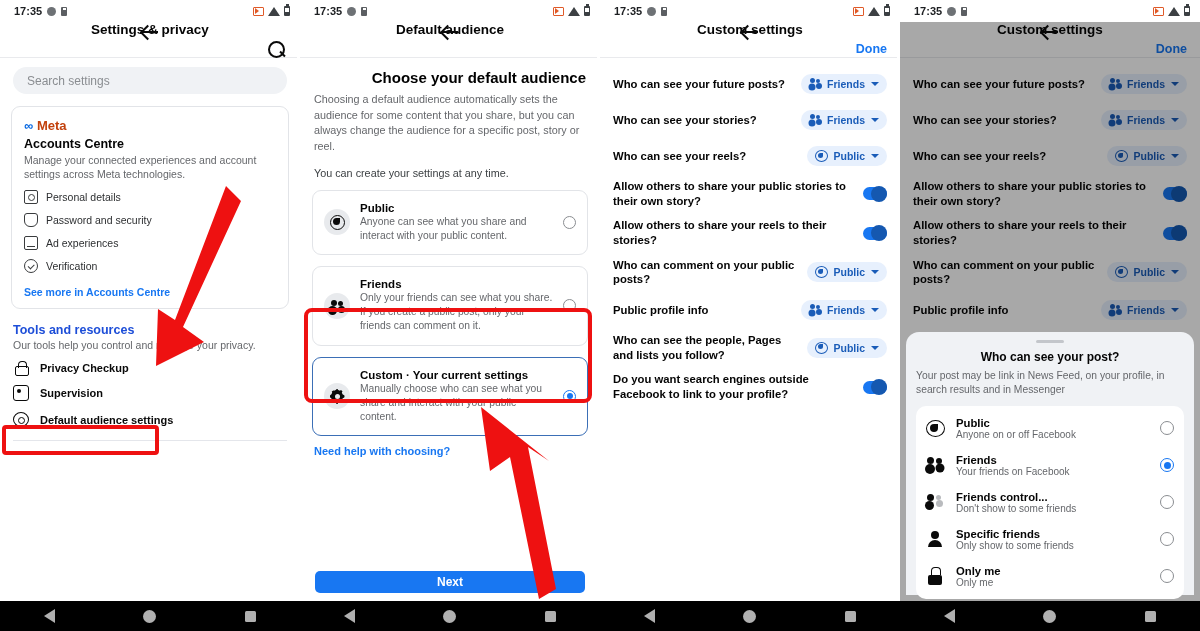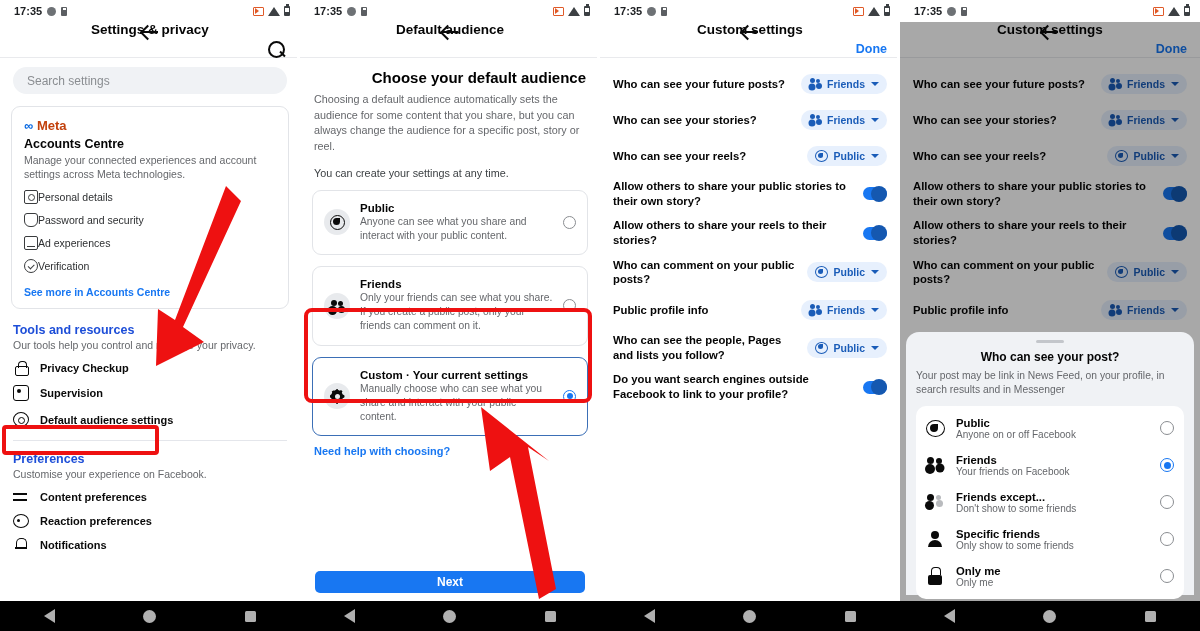--- a/index.html
+++ b/index.html
@@ -73,21 +73,21 @@
   }
   .card {
     margin: 12px 11px 0; border:1px solid #e2e4e8; border-radius:9px;
     padding: 11px 12px 10px; background:#fff;
   }
   .meta-row { display:flex; align-items:center; gap:5px; }
   .meta-logo { font-size:12.5px; color:#0064e0; letter-spacing:-1px; font-weight:700;}
   .meta-word { font-size:13px; color:#c2410c; font-weight:600; }
   .card-h { font-size:12.5px; font-weight:700; color:#050505; margin-top:4px;}
   .card-sub { font-size:10.5px; color:#65676b; line-height:1.35; margin-top:2px;}
-  .mini-row { display:flex; align-items:center; gap:0; margin-top:9px;}
+  .mini-row { display:flex; align-items:center; gap:8px; margin-top:9px;}
   .mini-label { font-size:10.5px; color:#2d2f31;}
   .mi { width:14px; height:14px; flex:0 0 14px; position:relative;}
   .mi-card { border:1.3px solid #3a3c3e; border-radius:2px;}
   .mi-card::after{content:"";position:absolute;left:3px;top:2.5px;width:5px;height:5px;border-radius:50%;border:1.2px solid #3a3c3e;}
   .mi-shield{ border:1.3px solid #3a3c3e; border-radius:3px 3px 6px 6px;}
   .mi-ad { border:1.3px solid #3a3c3e; border-radius:2px;}
   .mi-ad::after{content:"";position:absolute;left:2px;bottom:2px;right:2px;height:1.3px;background:#3a3c3e;}
   .mi-verif { border:1.3px solid #3a3c3e; border-radius:50%;}
   .mi-verif::after{content:"";position:absolute;left:3px;top:4px;width:5px;height:2.5px;
      border-left:1.3px solid #3a3c3e;border-bottom:1.3px solid #3a3c3e;transform:rotate(-45deg);}
@@ -295,36 +295,20 @@
         <span class="srow-label">Supervision</span>
       </div>
       <div class="srow" style="padding-top:11px;">
         <span class="rowicon ri-gear"></span>
         <span class="srow-label">Default audience settings</span>
       </div>
     </div>
 
     <div class="divider"></div>
 
-    <div class="sec" style="padding-top:11px;">
-      <div class="sec-h">Preferences</div>
-      <div class="sec-sub">Customise your experience on Facebook.</div>
-      <div class="srow">
-        <span class="rowicon ri-slider"></span>
-        <span class="srow-label">Content preferences</span>
-      </div>
-      <div class="srow">
-        <span class="rowicon ri-react"></span>
-        <span class="srow-label">Reaction preferences</span>
-      </div>
-      <div class="srow">
-        <span class="rowicon ri-bell"></span>
-        <span class="srow-label">Notifications</span>
-      </div>
-    </div>
 
     <div class="hl-box" style="left:2px; top:425px; width:157px; height:30px;"></div>
     <svg class="arrow-svg" style="left:150px; top:182px; width:140px; height:280px;" viewBox="0 0 140 280">
       <polygon points="76,4 91,19 33,145 54,160 6,184 8,127 25,138" fill="#ee1111"></polygon>
     </svg>
 
     <div class="navbar">
       <span class="nv-back"></span>
       <span class="nv-home"></span>
       <span class="nv-rec"></span>
@@ -585,21 +569,21 @@
           <span class="srow2-ic gi-friends"></span>
           <span class="srow2-txt">
             <span class="srow2-t" style="display:block">Friends</span>
             <span class="srow2-d" style="display:block">Your friends on Facebook</span>
           </span>
           <span class="radio2 on"></span>
         </div>
         <div class="srow2">
           <span class="srow2-ic gi-fexc"></span>
           <span class="srow2-txt">
-            <span class="srow2-t" style="display:block">Friends except...</span>
+            <span class="srow2-t" style="display:block">Friends control...</span>
             <span class="srow2-d" style="display:block">Don't show to some friends</span>
           </span>
           <span class="radio2"></span>
         </div>
         <div class="srow2">
           <span class="srow2-ic gi-spec"></span>
           <span class="srow2-txt">
             <span class="srow2-t" style="display:block">Specific friends</span>
             <span class="srow2-d" style="display:block">Only show to some friends</span>
           </span>

